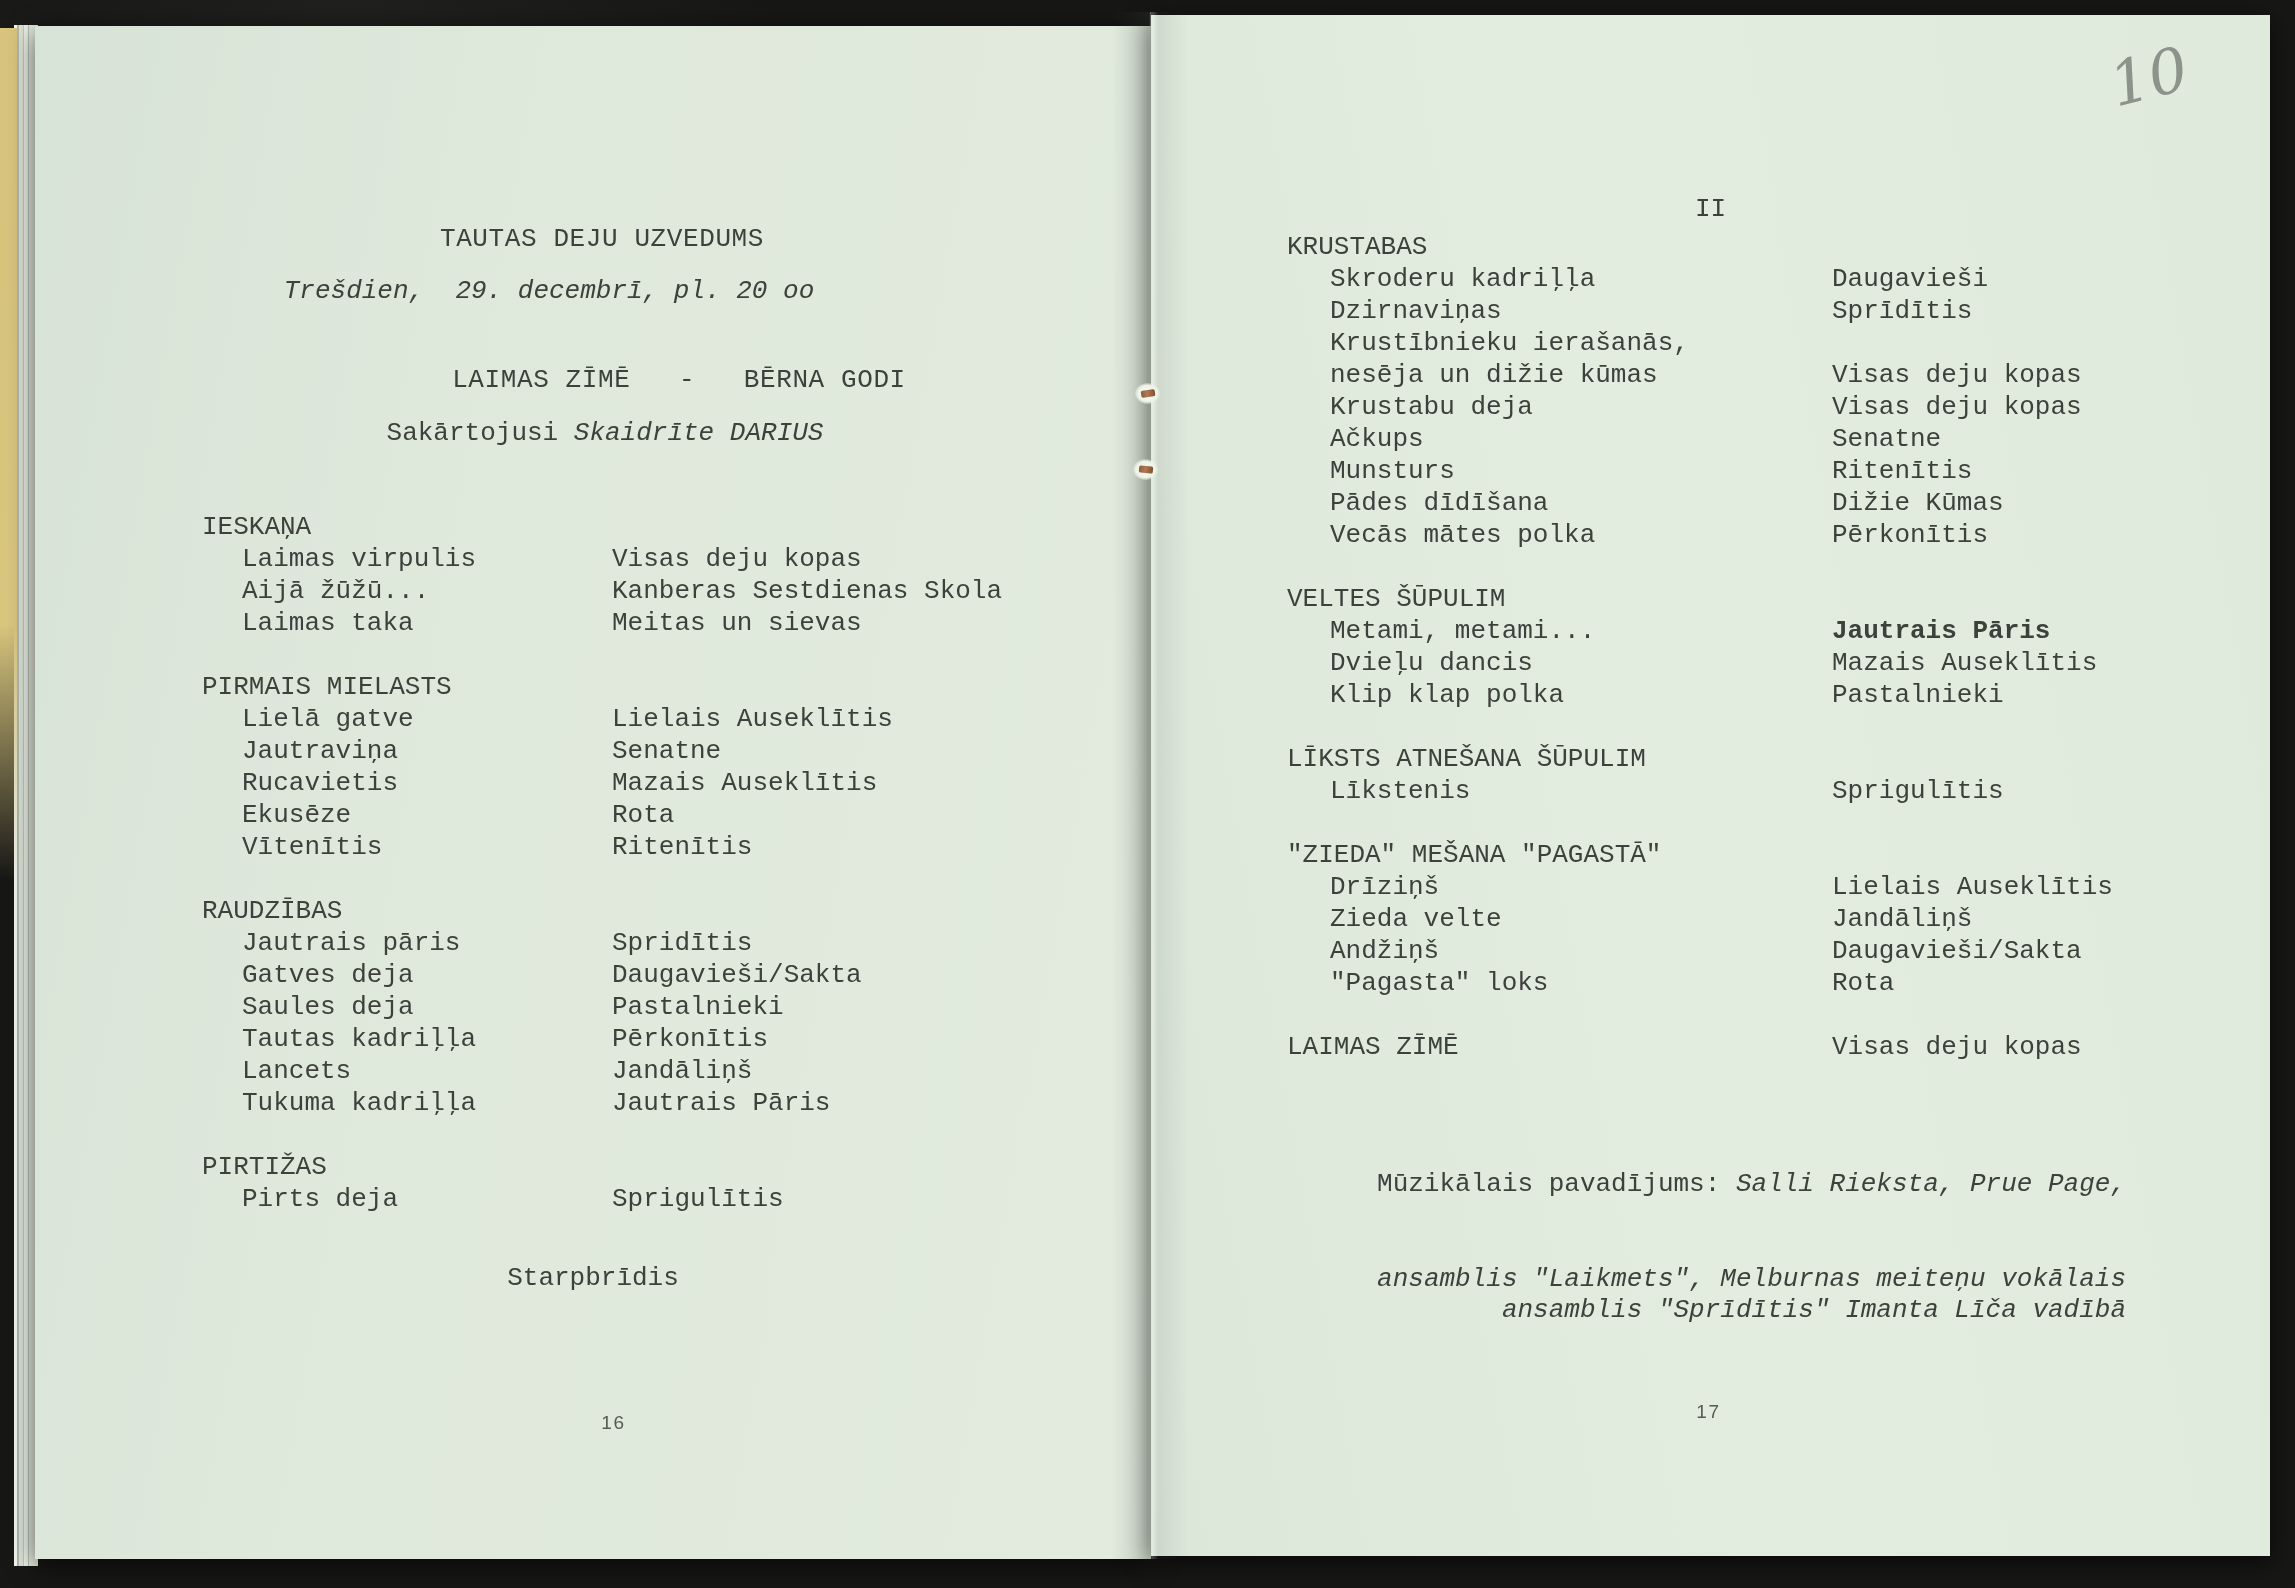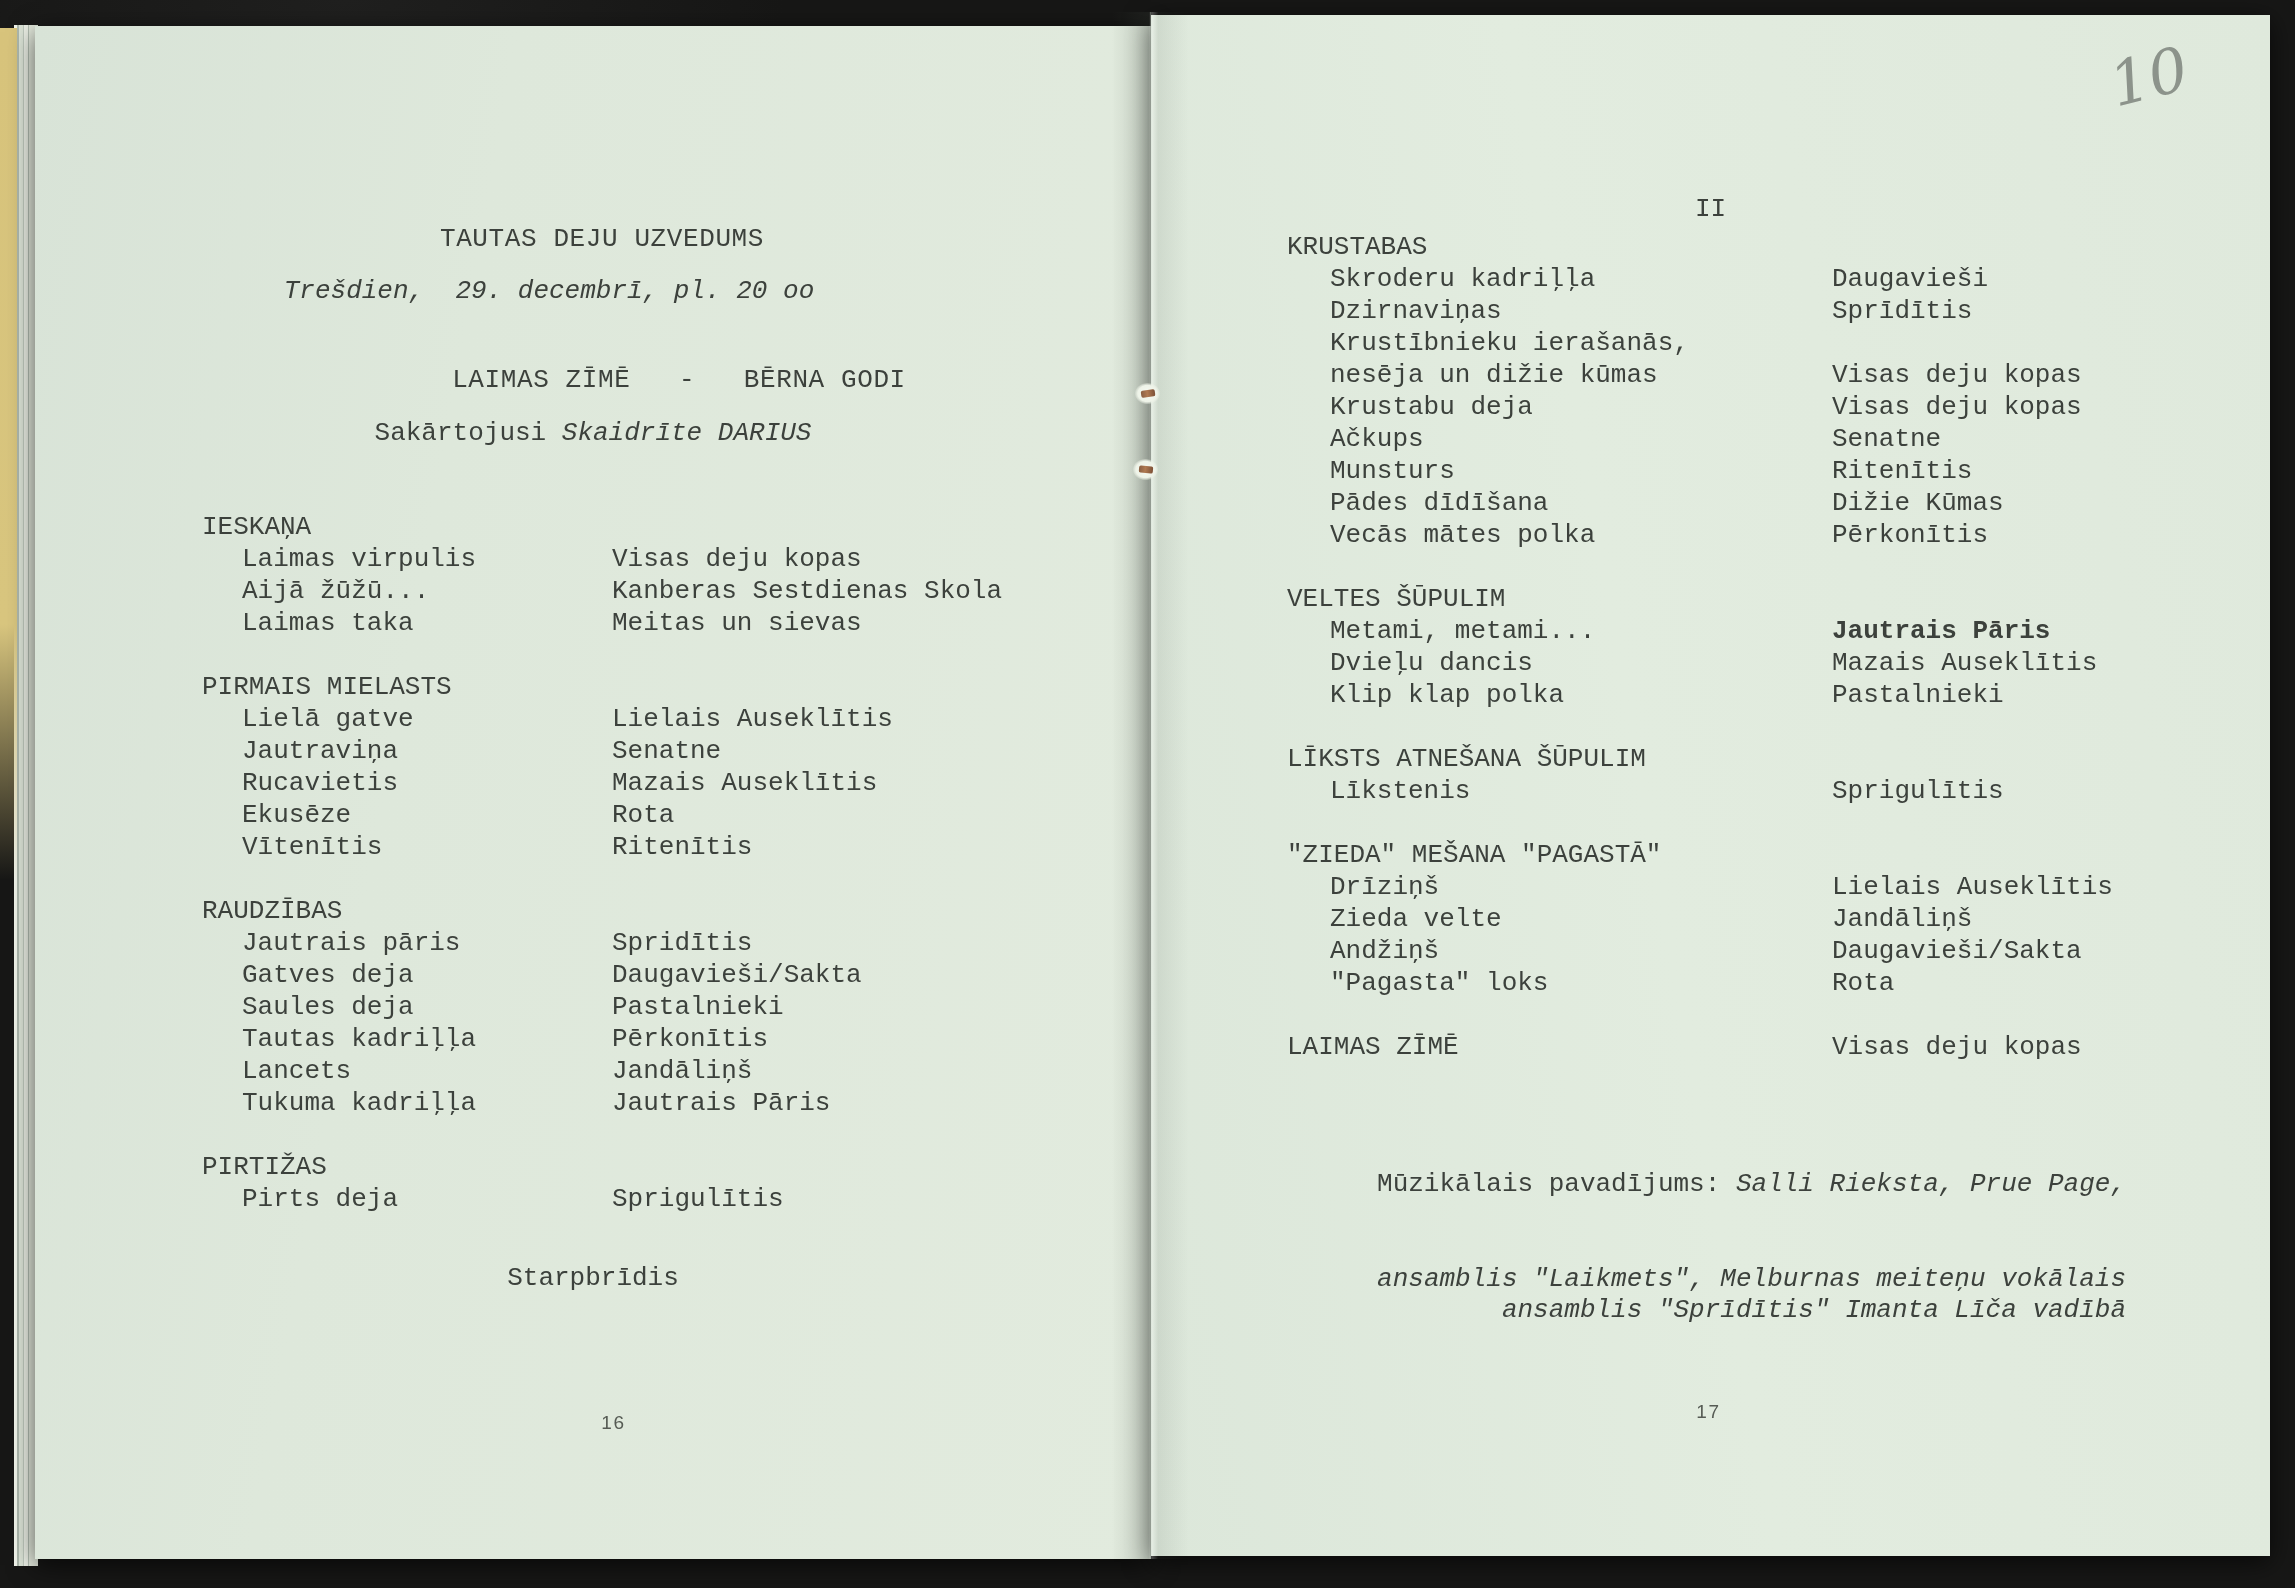--- a/index.html
+++ b/index.html
@@ -79,21 +79,21 @@
 <body>
 
 <div class="scan-bg"></div>
 <div class="edge-stack"></div>
 <div class="yellow-edge"></div>
 
 <div class="page page-left">
   <div class="abs tw center" style="left:0;top:197px;width:1116px;letter-spacing:0.6px;padding-left:9px;">TAUTAS DEJU UZVEDUMS</div>
   <div class="abs tw it center" style="left:0;top:249px;width:1028px;">Trešdien,  29. decembrī, pl. 20 oo</div>
   <div class="abs tw center" style="left:0;top:338px;width:1288px;letter-spacing:0.6px;">LAIMAS ZĪMĒ   -   BĒRNA GODI</div>
-  <div class="abs tw center" style="left:0;top:391px;width:1116px;"><span>Sakārtojusi </span><span class="it">Skaidrīte DARIUS</span></div>
+  <div class="abs tw center" style="left:0;top:391px;width:1116px;padding-left:12px;"><span>Sakārtojusi </span><span class="it">Skaidrīte DARIUS</span></div>
 
   <div class="abs tw sections" style="left:167px;top:485px;width:907px;--dx:40px;--gx:410px;"><div class="section"><div class="line"><span class="heading">IESKAŅA</span></div><div class="line"><span class="dance">Laimas virpulis</span><span class="group">Visas deju kopas</span></div><div class="line"><span class="dance">Aijā žūžū...</span><span class="group">Kanberas Sestdienas Skola</span></div><div class="line"><span class="dance">Laimas taka</span><span class="group">Meitas un sievas</span></div></div><div class="section"><div class="line"><span class="heading">PIRMAIS MIELASTS</span></div><div class="line"><span class="dance">Lielā gatve</span><span class="group">Lielais Auseklītis</span></div><div class="line"><span class="dance">Jautraviņa</span><span class="group">Senatne</span></div><div class="line"><span class="dance">Rucavietis</span><span class="group">Mazais Auseklītis</span></div><div class="line"><span class="dance">Ekusēze</span><span class="group">Rota</span></div><div class="line"><span class="dance">Vītenītis</span><span class="group">Ritenītis</span></div></div><div class="section"><div class="line"><span class="heading">RAUDZĪBAS</span></div><div class="line"><span class="dance">Jautrais pāris</span><span class="group">Spridītis</span></div><div class="line"><span class="dance">Gatves deja</span><span class="group">Daugavieši/Sakta</span></div><div class="line"><span class="dance">Saules deja</span><span class="group">Pastalnieki</span></div><div class="line"><span class="dance">Tautas kadriļļa</span><span class="group">Pērkonītis</span></div><div class="line"><span class="dance">Lancets</span><span class="group">Jandāliņš</span></div><div class="line"><span class="dance">Tukuma kadriļļa</span><span class="group">Jautrais Pāris</span></div></div><div class="section"><div class="line"><span class="heading">PIRTIŽAS</span></div><div class="line"><span class="dance">Pirts deja</span><span class="group">Sprigulītis</span></div></div></div>
 
   <div class="abs tw center" style="left:0;top:1236px;width:1116px;">Starpbrīdis</div>
 
   <div class="abs pagenum center" style="left:551px;top:1386px;width:55px;">16</div>
 </div>
 
 <div class="page page-right">
   <div class="abs handwritten" style="left:959px;top:26px;">10</div>

